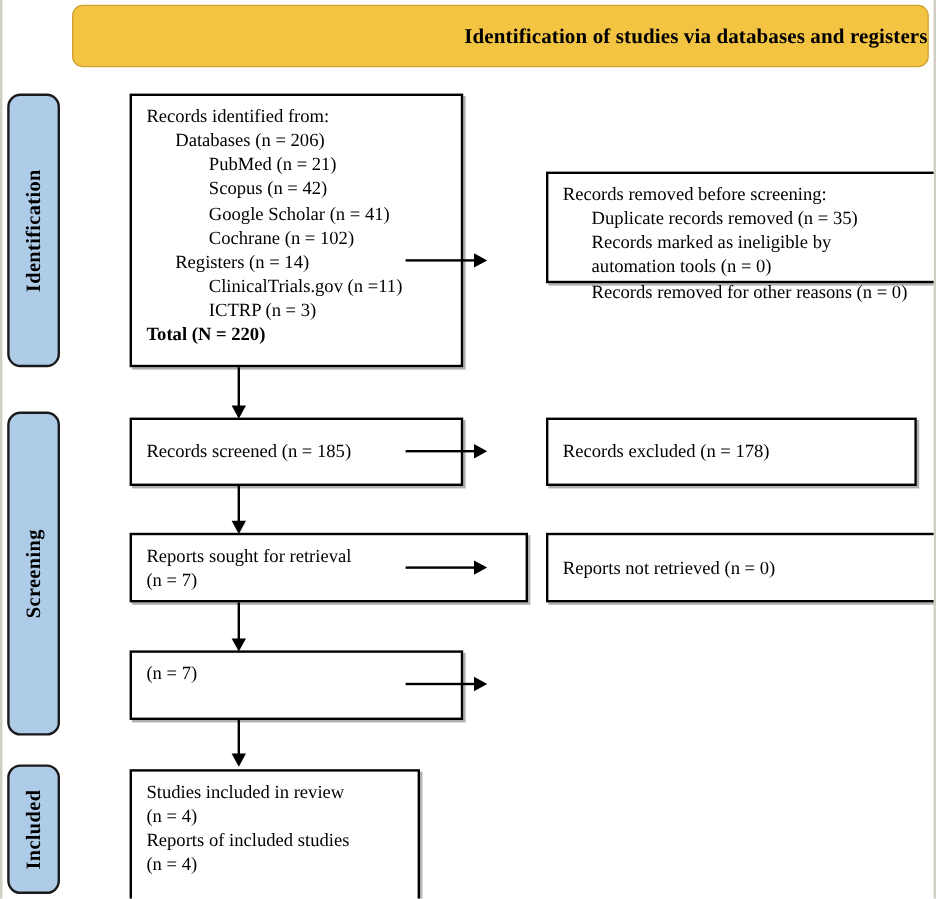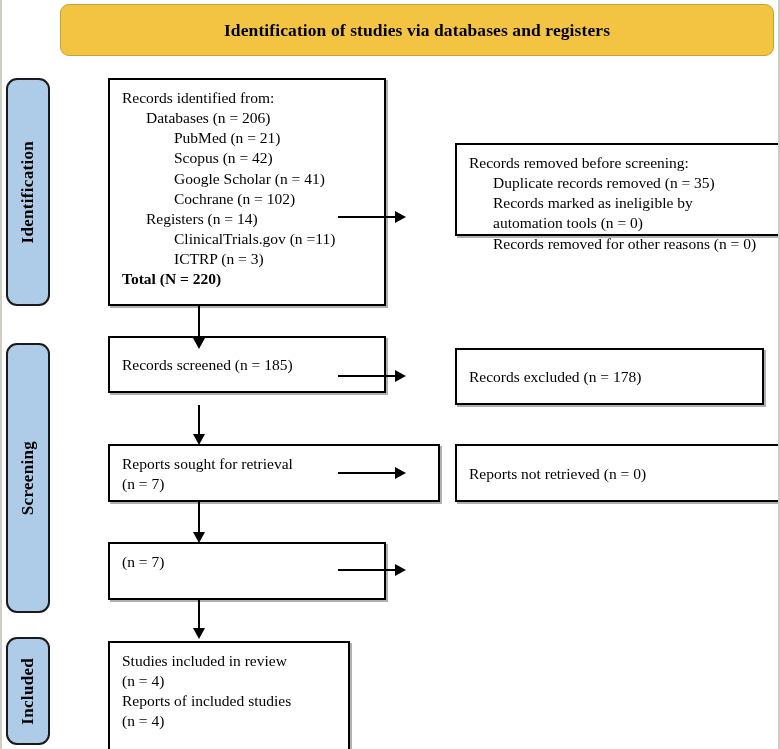--- a/index.html
+++ b/index.html
@@ -29,21 +29,21 @@
     left: 58px;
     top: 4px;
     width: 714px;
     height: 52px;
     background: #F3C342;
     border: 1px solid #c9a033;
     border-radius: 9px;
     box-sizing: border-box;
     display: flex;
     align-items: center;
-    justify-content: center;
+    justify-content: flex-end;
   }
   .header-banner .banner-text {
     font-weight: bold;
     font-size: 17.5px;
     letter-spacing: 0.1px;
     color: #000;
     text-align: center;
   }
 
   
@@ -86,21 +86,21 @@
     white-space: pre;
     color: #000;
   }
   .flow-box .line.indent-1 { padding-left: 24px; }
   .flow-box .line.indent-2 { padding-left: 52px; }
   .flow-box .line.bold { font-weight: bold; }
 
   
   #box-identified      { left: 58px;  top: 78px;  width: 278px; height: 228px; }
   #box-removed         { left: 405px; top: 143px; width: 367px; height: 93px; }
-  #box-screened        { left: 58px;  top: 336px; width: 278px; height: 57px;  display:flex; align-items:center; }
+  #box-screened        { left: 58px;  top: 348px; width: 278px; height: 57px;  display:flex; align-items:center; }
   #box-excluded        { left: 405px; top: 348px; width: 309px; height: 57px;  display:flex; align-items:center; }
   #box-sought          { left: 58px;  top: 444px; width: 332px; height: 58px; }
   #box-not-retrieved   { left: 405px; top: 444px; width: 367px; height: 58px;  display:flex; align-items:center; }
   #box-assessed        { left: 58px;  top: 542px; width: 278px; height: 58px; }
   #box-reports-excluded{ left: 405px; top: 537px; width: 367px; height: 63px; }
   #box-included        { left: 58px;  top: 641px; width: 242px; height: 112px; }
 
   
   .arrow { position: absolute; }
   .arrow .shaft-h {

